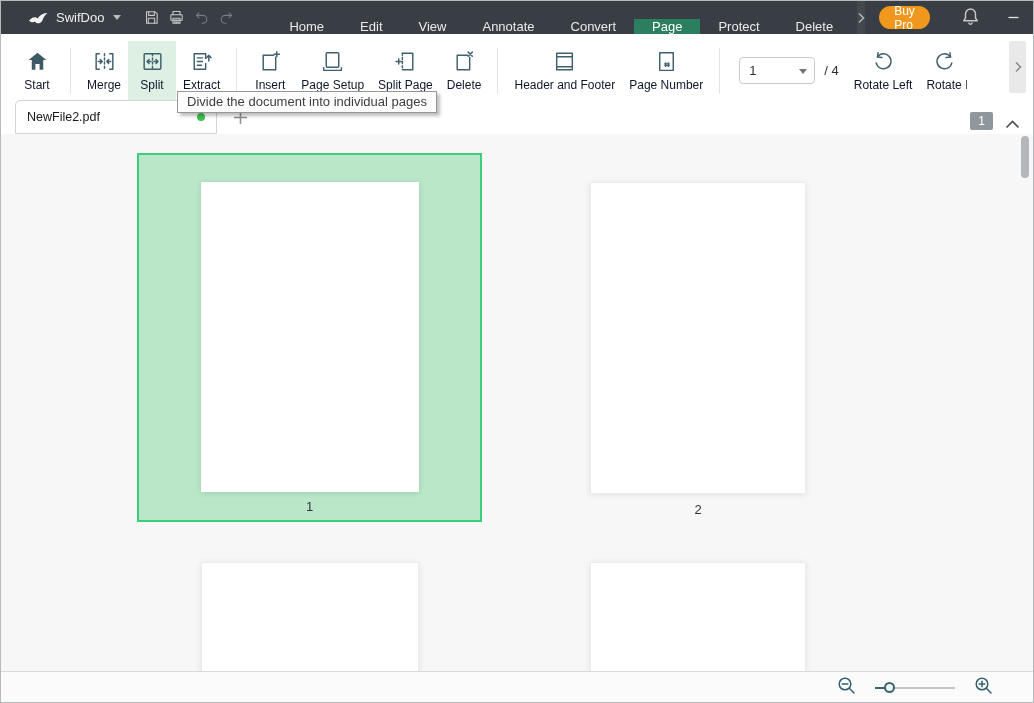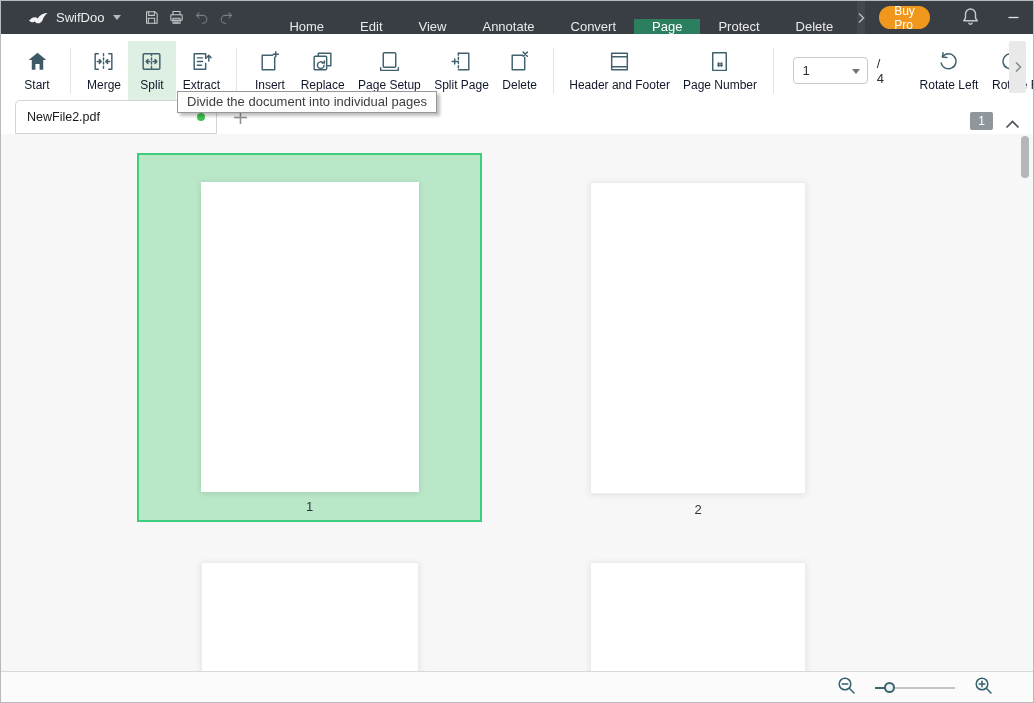--- a/index.html
+++ b/index.html
@@ -261,28 +261,20 @@
     <div class="tsep"></div>
     <div class="tool">
       <svg viewBox="0 0 24 24">
           <path d="M15 6 H5 V20 H17 V8"></path>
           <path d="M18 2.5 v5 M15.5 5 h5"></path>
         </svg>
       <span class="lbl">Insert</span>
     </div>
     <div class="tool">
       <svg viewBox="0 0 24 24">
-          <path d="M8 7 V4 h12 v12 h-3"></path>
-          <rect x="4" y="7" width="12" height="13" rx="1"></rect>
-          <path d="M13.5 15.5 a3.2 3.2 0 1 1 -1 -2.3 M13.8 11.5 v2 h-2"></path>
-        </svg>
-      <span class="lbl">Replace</span>
-    </div>
-    <div class="tool">
-      <svg viewBox="0 0 24 24">
           <rect x="6" y="3.5" width="12" height="14" rx="1"></rect>
           <path d="M3.5 20.5 h17 M3.5 20.5 v-2.5 M20.5 20.5 v-2.5"></path>
         </svg>
       <span class="lbl">Page Setup</span>
     </div>
     <div class="tool">
       <svg viewBox="0 0 24 24">
           <path d="M9 4 H19 V20 H9"></path>
           <path d="M9 4 V20" stroke-dasharray="2 2"></path>
           <path d="M5.5 9.5 v5 M3 12 h5"></path>
@@ -314,21 +306,21 @@
       <span class="lbl">Page Number</span>
     </div>
     <div class="tsep"></div>
     <div class="pagebox">
       <div class="page-input-wrap">
         <input value="1" style="">
         <span class="page-input-caret"></span>
       </div>
       <span class="page-total">/ 4</span>
     </div>
-    <div class="tool" style="margin-left:22px;">
+    <div class="tool" style="margin-left:8px;">
       <svg viewBox="0 0 24 24">
           <path d="M6.2 7.5 A7.2 7.2 0 1 1 5 13.5"></path>
           <path d="M6.8 3.5 L6.2 7.7 L10.4 8.2"></path>
         </svg>
       <span class="lbl">Rotate Left</span>
     </div>
     <div class="tool tool-clip">
       <svg viewBox="0 0 24 24" style="margin-left:6px;">
           <path d="M17.8 7.5 A7.2 7.2 0 1 0 19 13.5"></path>
           <path d="M17.2 3.5 L17.8 7.7 L13.6 8.2"></path>

